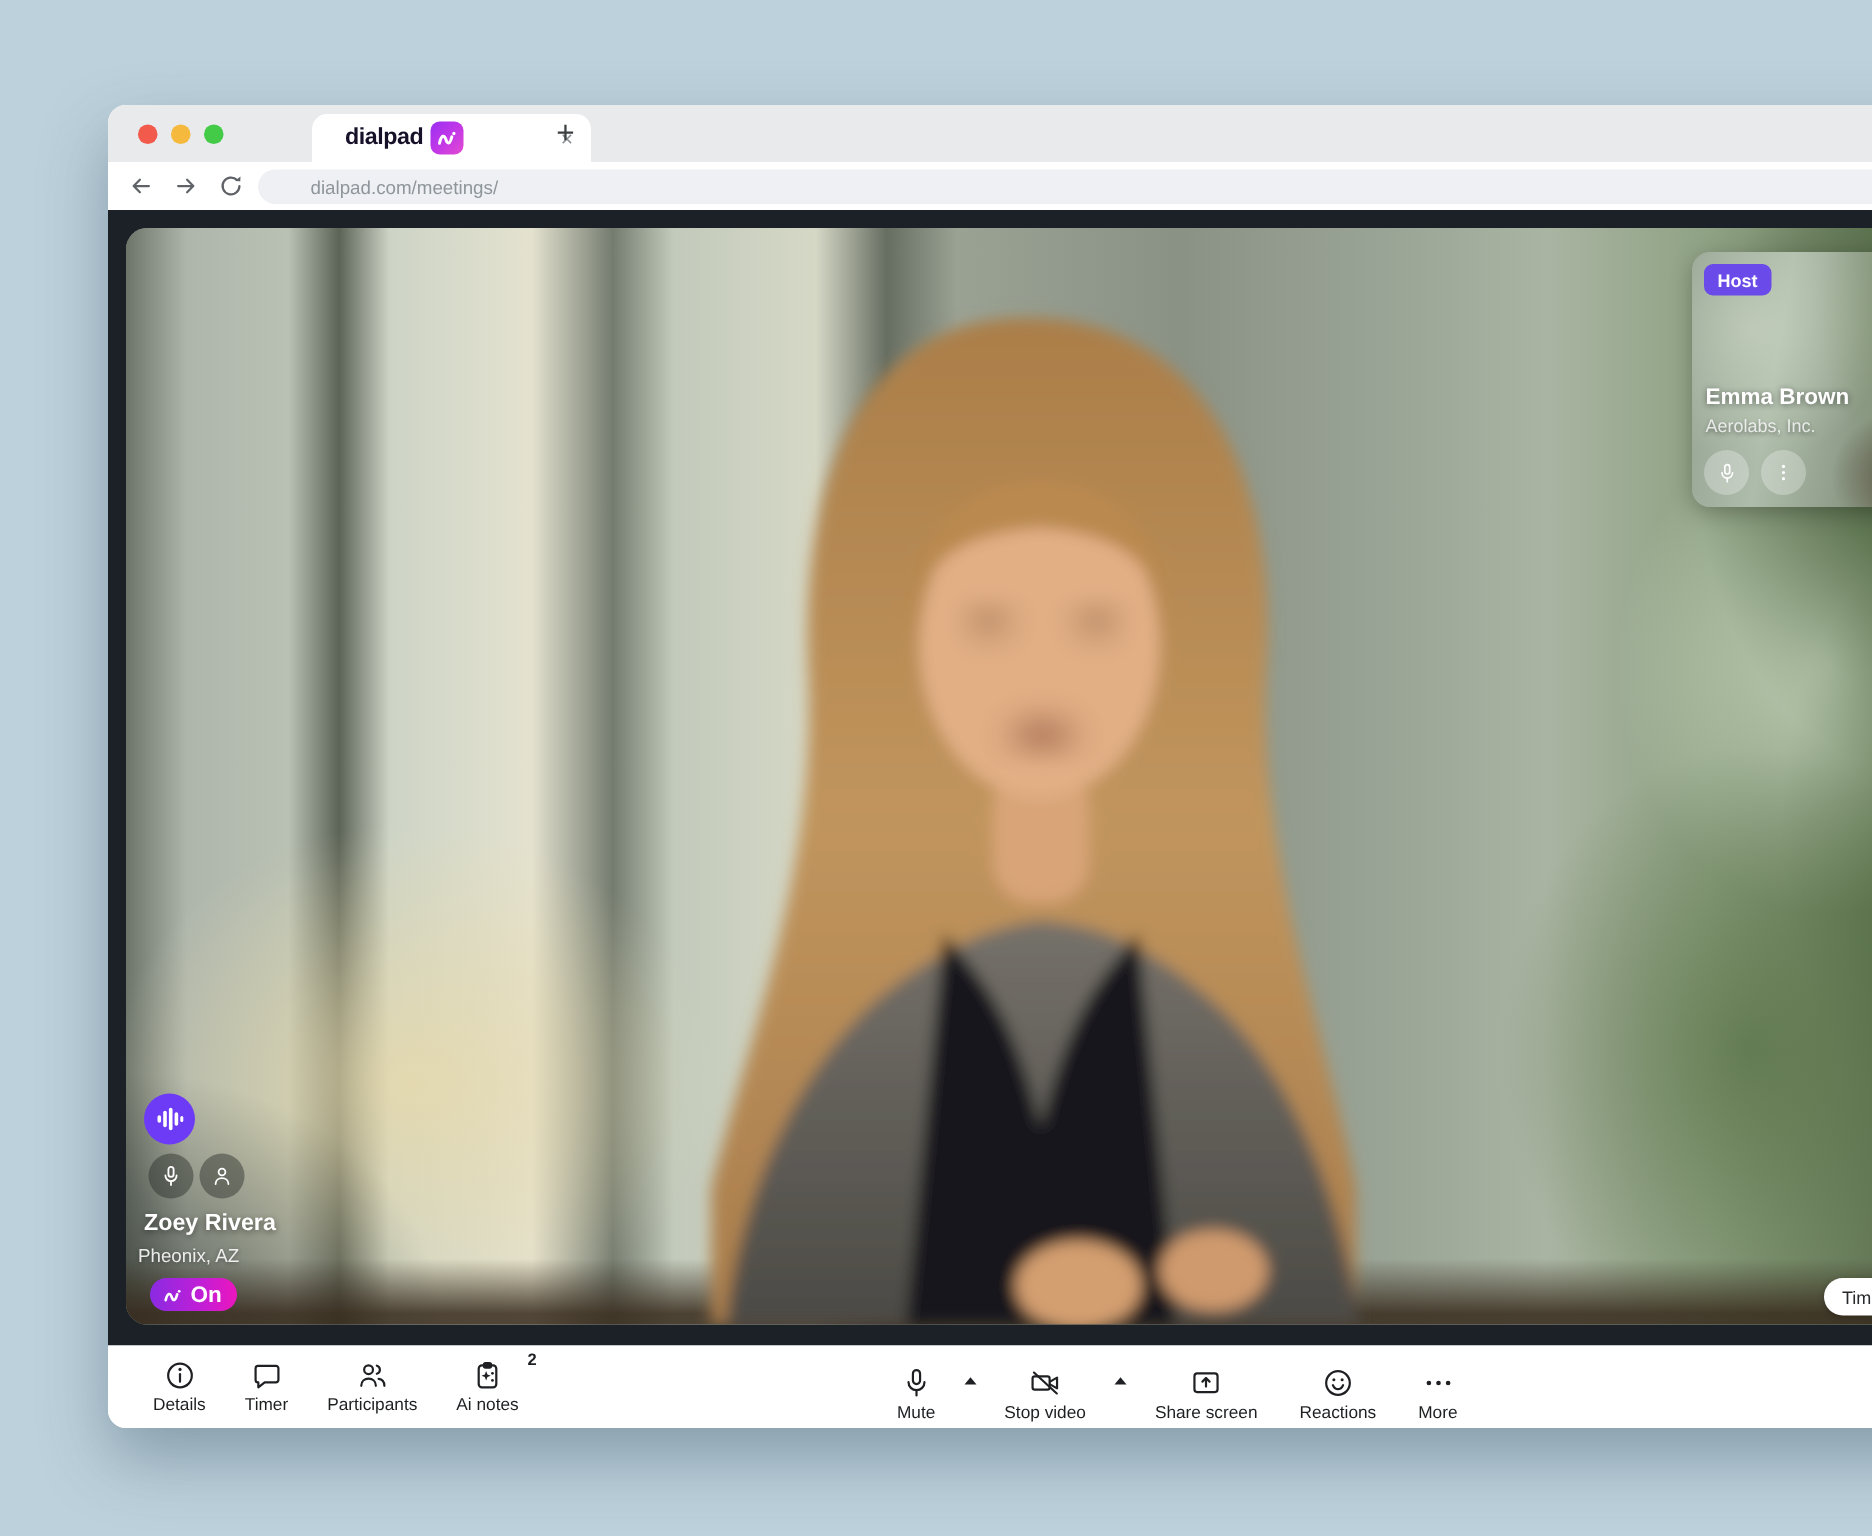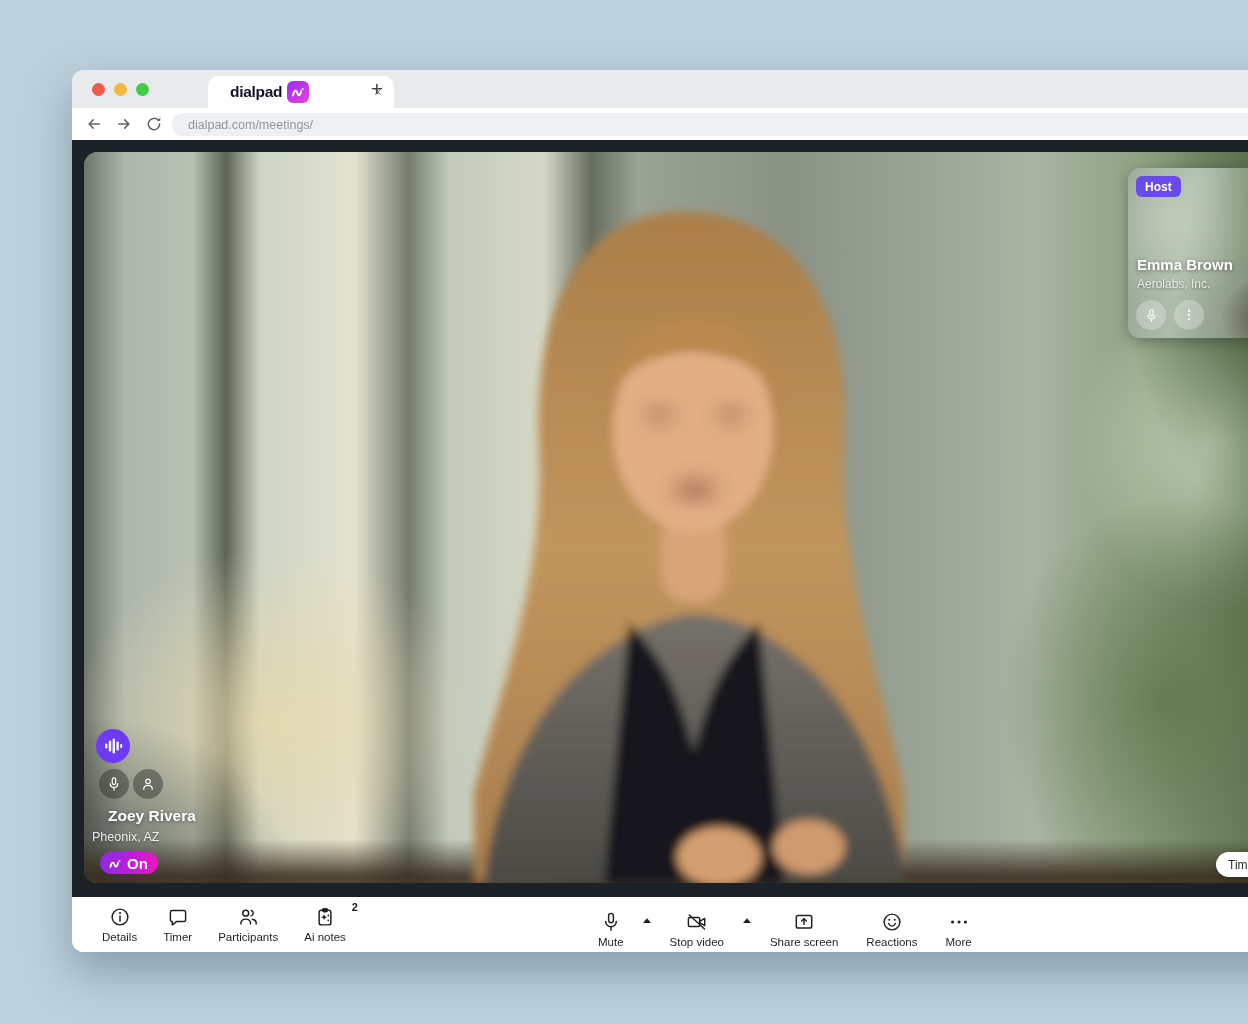--- a/index.html
+++ b/index.html
@@ -31,21 +31,21 @@
   .tab-close { margin-left:auto; color:#8a8f94; font-size:14px; line-height:1; cursor:default; }
   .newtab { position:absolute; left:290px; top:4px; width:30px; height:30px; display:flex; align-items:center; justify-content:center; color:#3c4043; font-size:21px; font-weight:300; }
 
   .urlrow { position:relative; height:32px; background:#fff; display:flex; align-items:center; }
   .nav-ic { position:absolute; top:7px; width:18px; height:18px; }
   .nav-back{ left:13px; } .nav-fwd{ left:43px; } .nav-reload{ left:73px; }
   .urlpill {
     position:absolute; left:100px; right:6px; top:5px; height:23px;
     background:#eef0f3; border-radius:12px; display:flex; align-items:center; padding-left:16px;
   }
-  .urltext { font-size:12.5px; color:#8f969b; }
+  .urltext { font-size:12.5px; color:#8f969b;margin-left:19px; }
 
   
   .content { position:relative; height:757px; background:#1c2127; }
   .video {
     position:absolute; left:12px; top:12px; right:12px; bottom:14px;
     border-radius:14px; overflow:hidden; background:#8a9086;
   }
   .scene { position:absolute; inset:0;
     background:
       linear-gradient(to bottom, rgba(30,25,18,0) 94%, rgba(55,42,28,.85) 99%),
@@ -70,21 +70,21 @@
   .spk { position:absolute; left:0; top:0; }
   .eq-circle {
     position:absolute; left:12px; top:577px; width:34px; height:34px; border-radius:50%;
     background:#6d3bf5; display:flex; align-items:center; justify-content:center;
   }
   .ovl-circle {
     position:absolute; width:30px; height:30px; border-radius:50%;
     background:rgba(40,44,40,.45); display:flex; align-items:center; justify-content:center;
   }
   .ovl-mic{ left:15px; top:617px; } .ovl-person{ left:49px; top:617px; }
-  .spk-name { position:absolute; left:24px; top:655px; font-size:15.5px; font-weight:bold; color:#fff; text-shadow:0 1px 4px rgba(0,0,0,.45); white-space:nowrap; }
+  .spk-name { position:absolute; left:12px; top:655px; font-size:15.5px; font-weight:bold; color:#fff; text-shadow:0 1px 4px rgba(0,0,0,.45); white-space:nowrap; }
   .spk-loc { position:absolute; left:8px; top:678px; font-size:12.5px; color:rgba(255,255,255,.88); text-shadow:0 1px 3px rgba(0,0,0,.4); white-space:nowrap; }
   .ai-on {
     position:absolute; left:16px; top:700px; height:22px; border-radius:11px;
     background:linear-gradient(90deg,#8a2be2 0%,#c21ed6 60%,#ec16bd 100%);
     display:flex; align-items:center; gap:4px; padding:0 10px 0 8px;
   }
   .ai-on-text { color:#fff; font-size:15px; font-weight:bold; }
 
   
   .tile {

